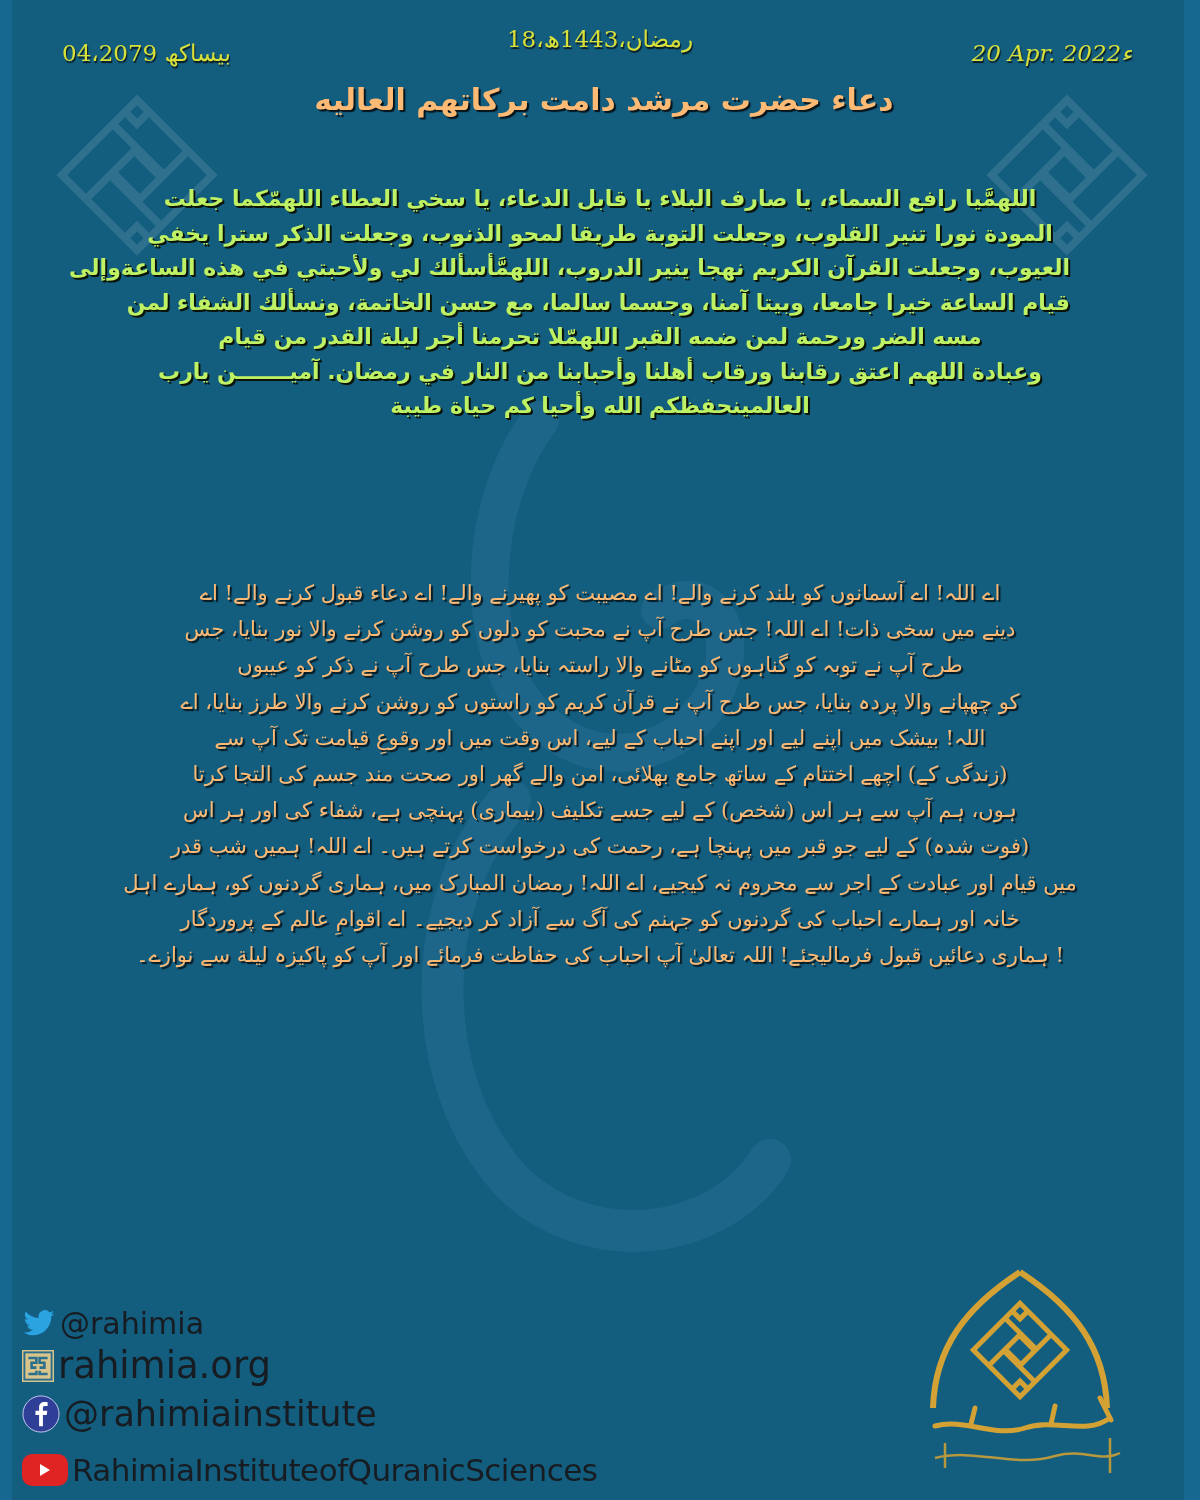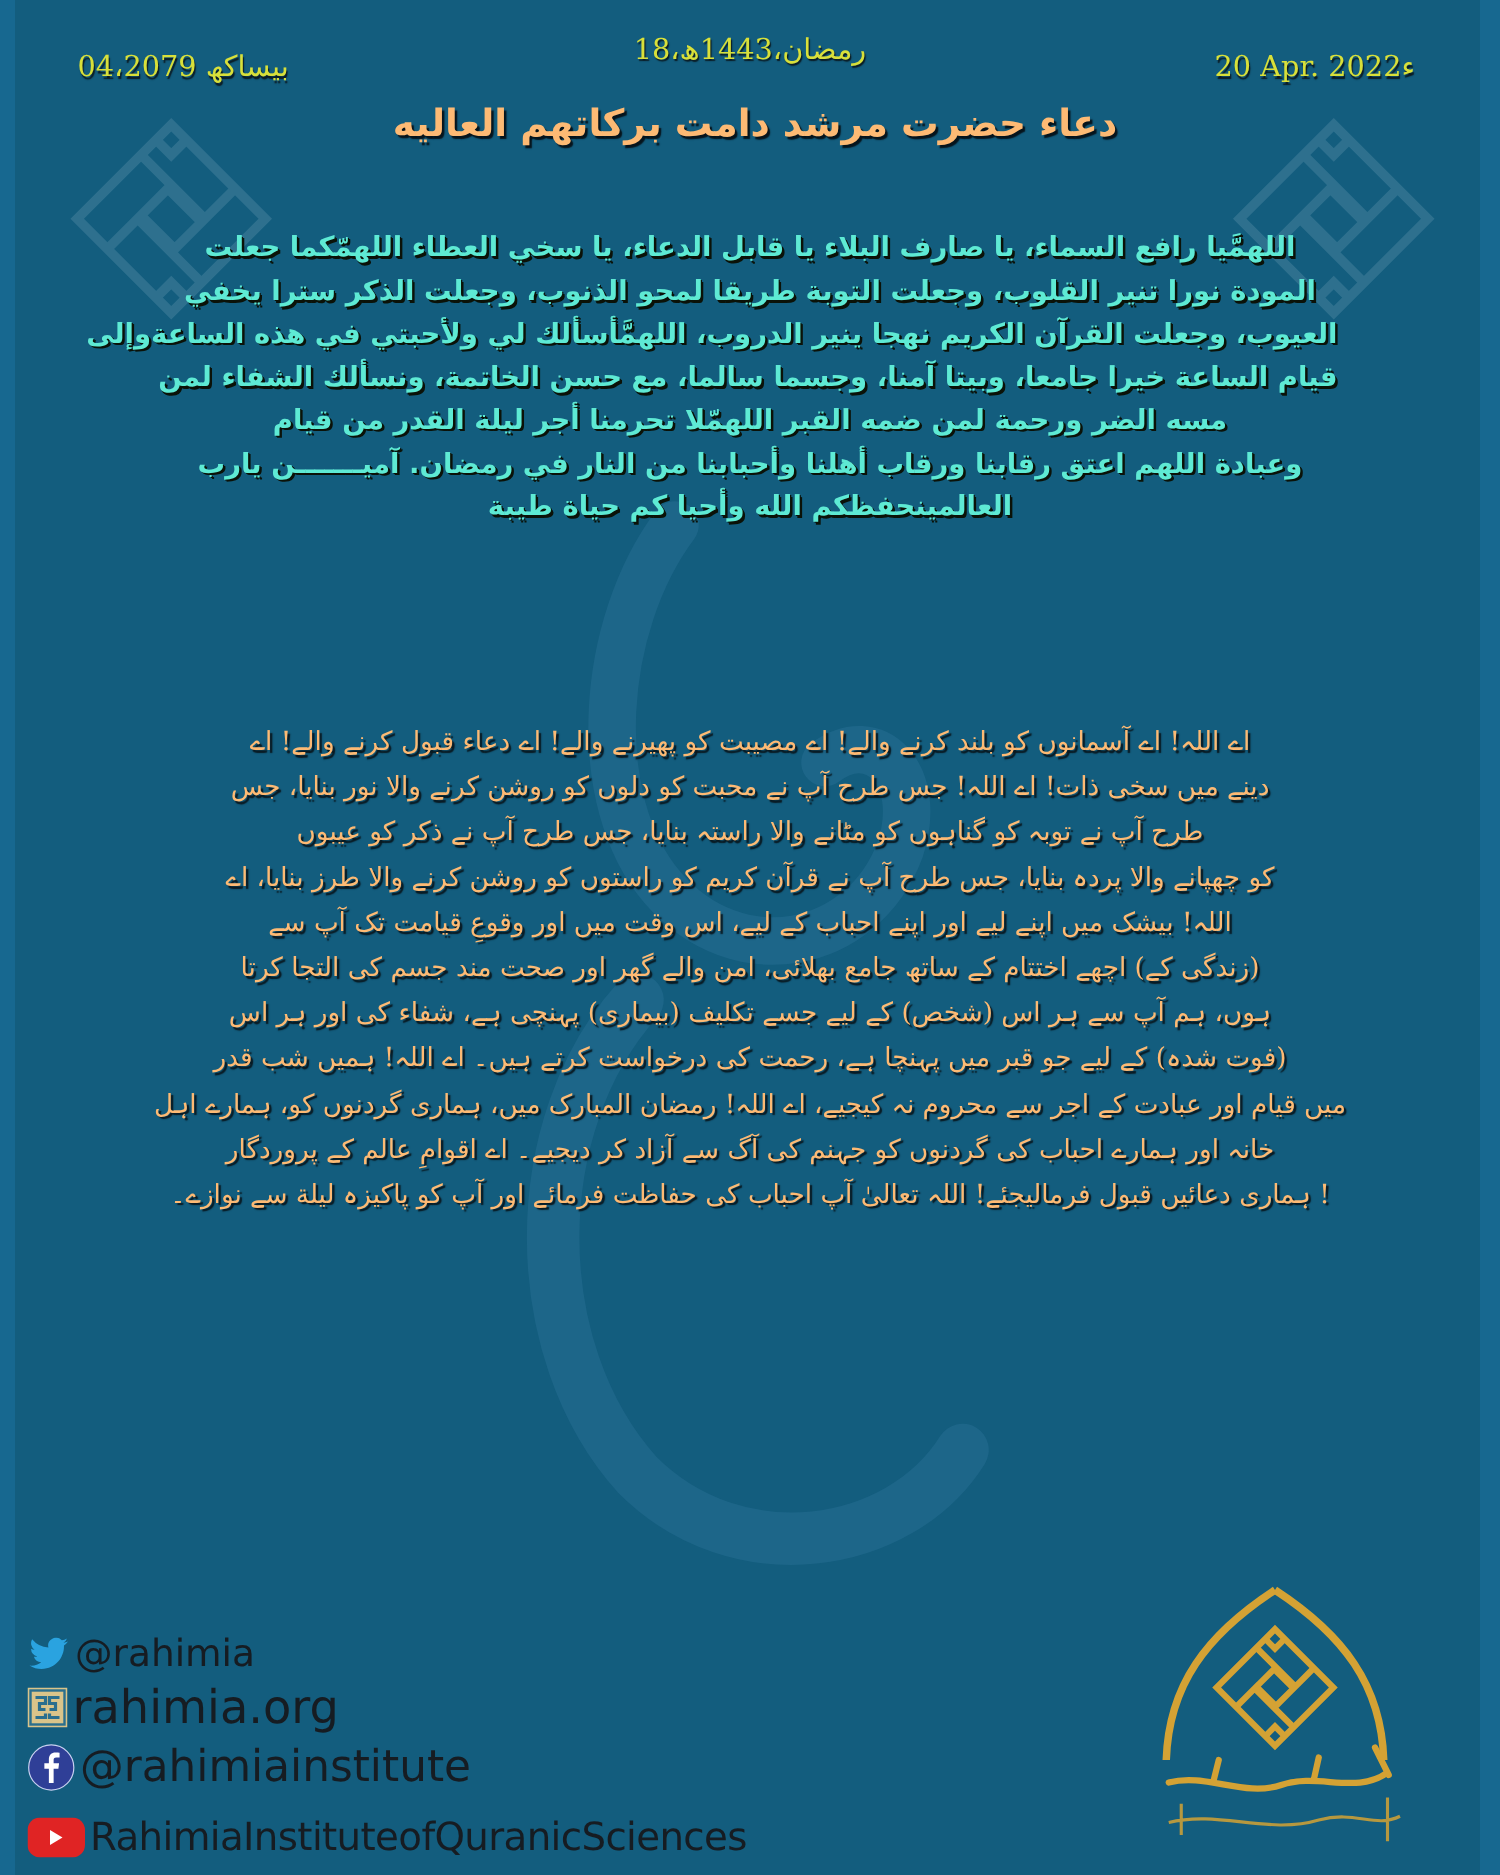--- a/index.html
+++ b/index.html
@@ -19,34 +19,34 @@
   .knot.right { left: 972px; top: 80px; }
 
   .date {
     position: absolute; top: 40px; font-family: "DejaVu Serif", serif;
     font-size: 23px; color: #d8e03a;
     text-shadow: 1px 2px 1px #0a1a22;
     white-space: nowrap;
   }
   .date.bikrami { left: 62px; }
   .date.hijri { left: 0; width: 1200px; text-align: center; top: 26px; }
-  .date.gregorian { right: 68px; }
+  .date.gregorian { right: 68px; font-style: italic; }
 
   .title {
     position: absolute; top: 82px; left: 4px; width: 1200px; text-align: center;
     direction: rtl; color: #fdba74; font-size: 30px; font-weight: bold;
     text-shadow: 2px 2px 1px #06141c;
   }
 
   .arabic-block {
     position: absolute; top: 182px; left: 130px; width: 940px;
     direction: rtl; text-align: center;
   }
   .arabic-line {
-    font-size: 22px; font-weight: bold; color: #5eead4;
+    font-size: 22px; font-weight: bold; color: #bef264;
     line-height: 34.5px; white-space: nowrap;
     text-shadow: 2px 2px 0 #0b1208, 1px 1px 0 #0b1208;
   }
 
   .urdu-block {
     position: absolute; top: 575px; left: 100px; width: 1000px;
     direction: rtl; text-align: center;
   }
   .urdu-line {
     font-family: "DejaVu Serif", serif;

